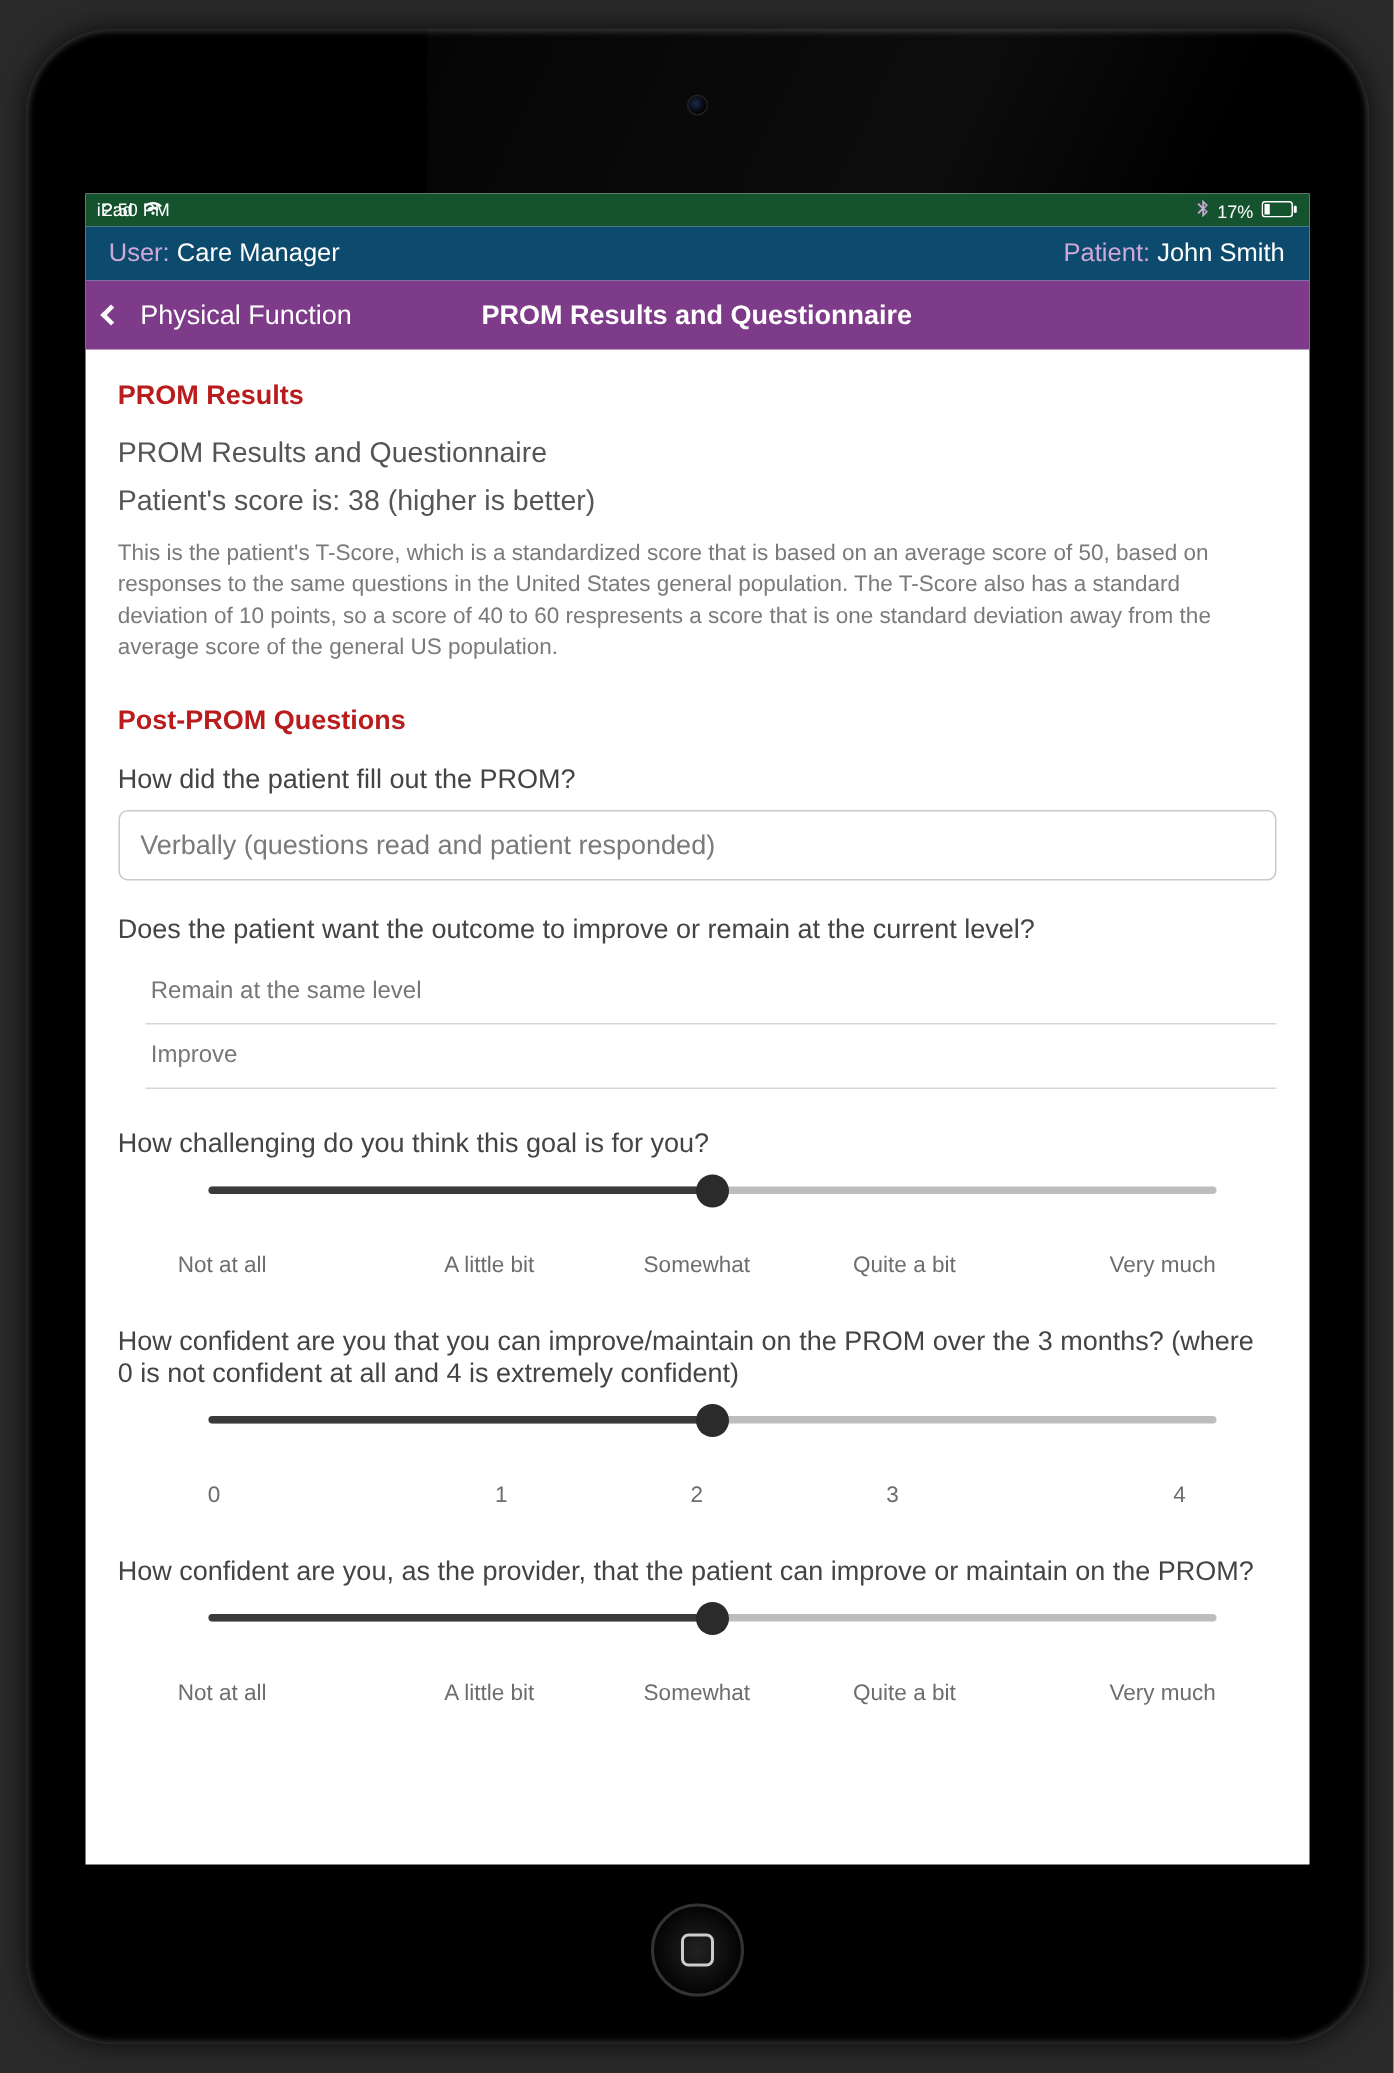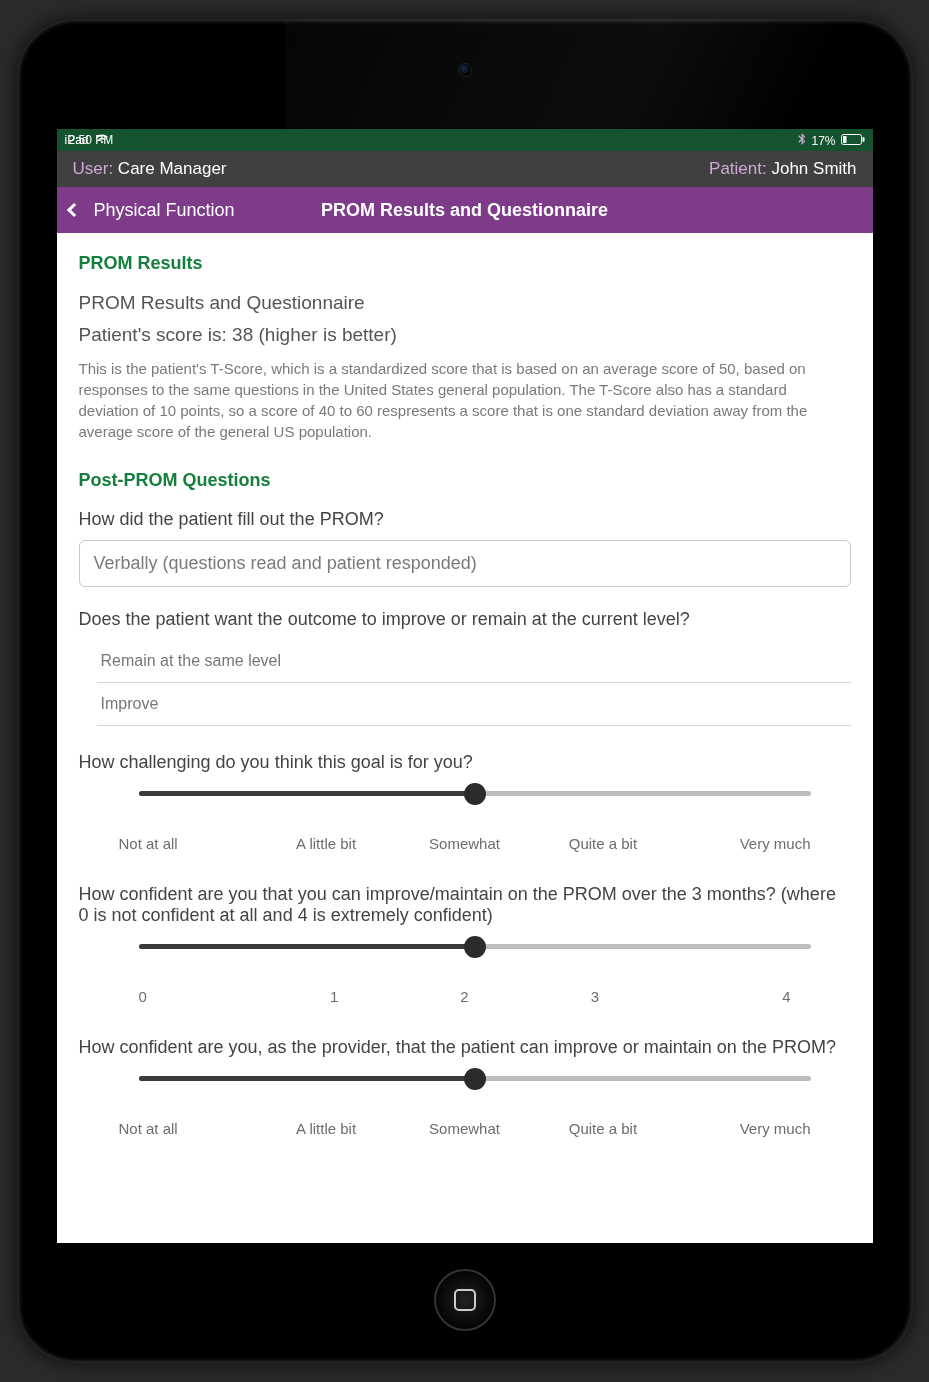--- a/index.html
+++ b/index.html
@@ -67,21 +67,21 @@
     display: flex;
     align-items: center;
     padding: 0 8px;
     justify-content: space-between;
   }
   .status-left { display:flex; align-items:center; gap:6px; }
   .status-center { position:absolute; left:12px; right:0; pointer-events:none; font-weight:500;}
   .status-right { display:flex; align-items:flex-end; gap:5px; }
   .wifi-icon, .bt-icon, .batt-icon { display:inline-block; }
   .user-bar {
-    background: #404040;
+    background: #0c4a6e;
     color: #fff;
     display: flex;
     justify-content: space-between;
     align-items: center;
     padding: 8px 16px;
     font-size: 17px;
     font-weight:400;
   }
   .user-bar .label { color: #d0a8d8; }
   .nav-bar {
@@ -104,21 +104,21 @@
     font-weight:600;
     pointer-events:none;
   }
   .content {
     flex:1;
     overflow-y:auto;
     padding: 20px 22px 40px 22px;
     color:#3f3f3f;
   }
   .section-title {
-    color:#15803d;
+    color:#b91c1c;
     font-weight:700;
     font-size:18px;
     margin-bottom:18px;
   }
   .subtitle {
     font-size:19px;
     font-weight:500;
     color:#555;
     margin-bottom:10px;
   }

